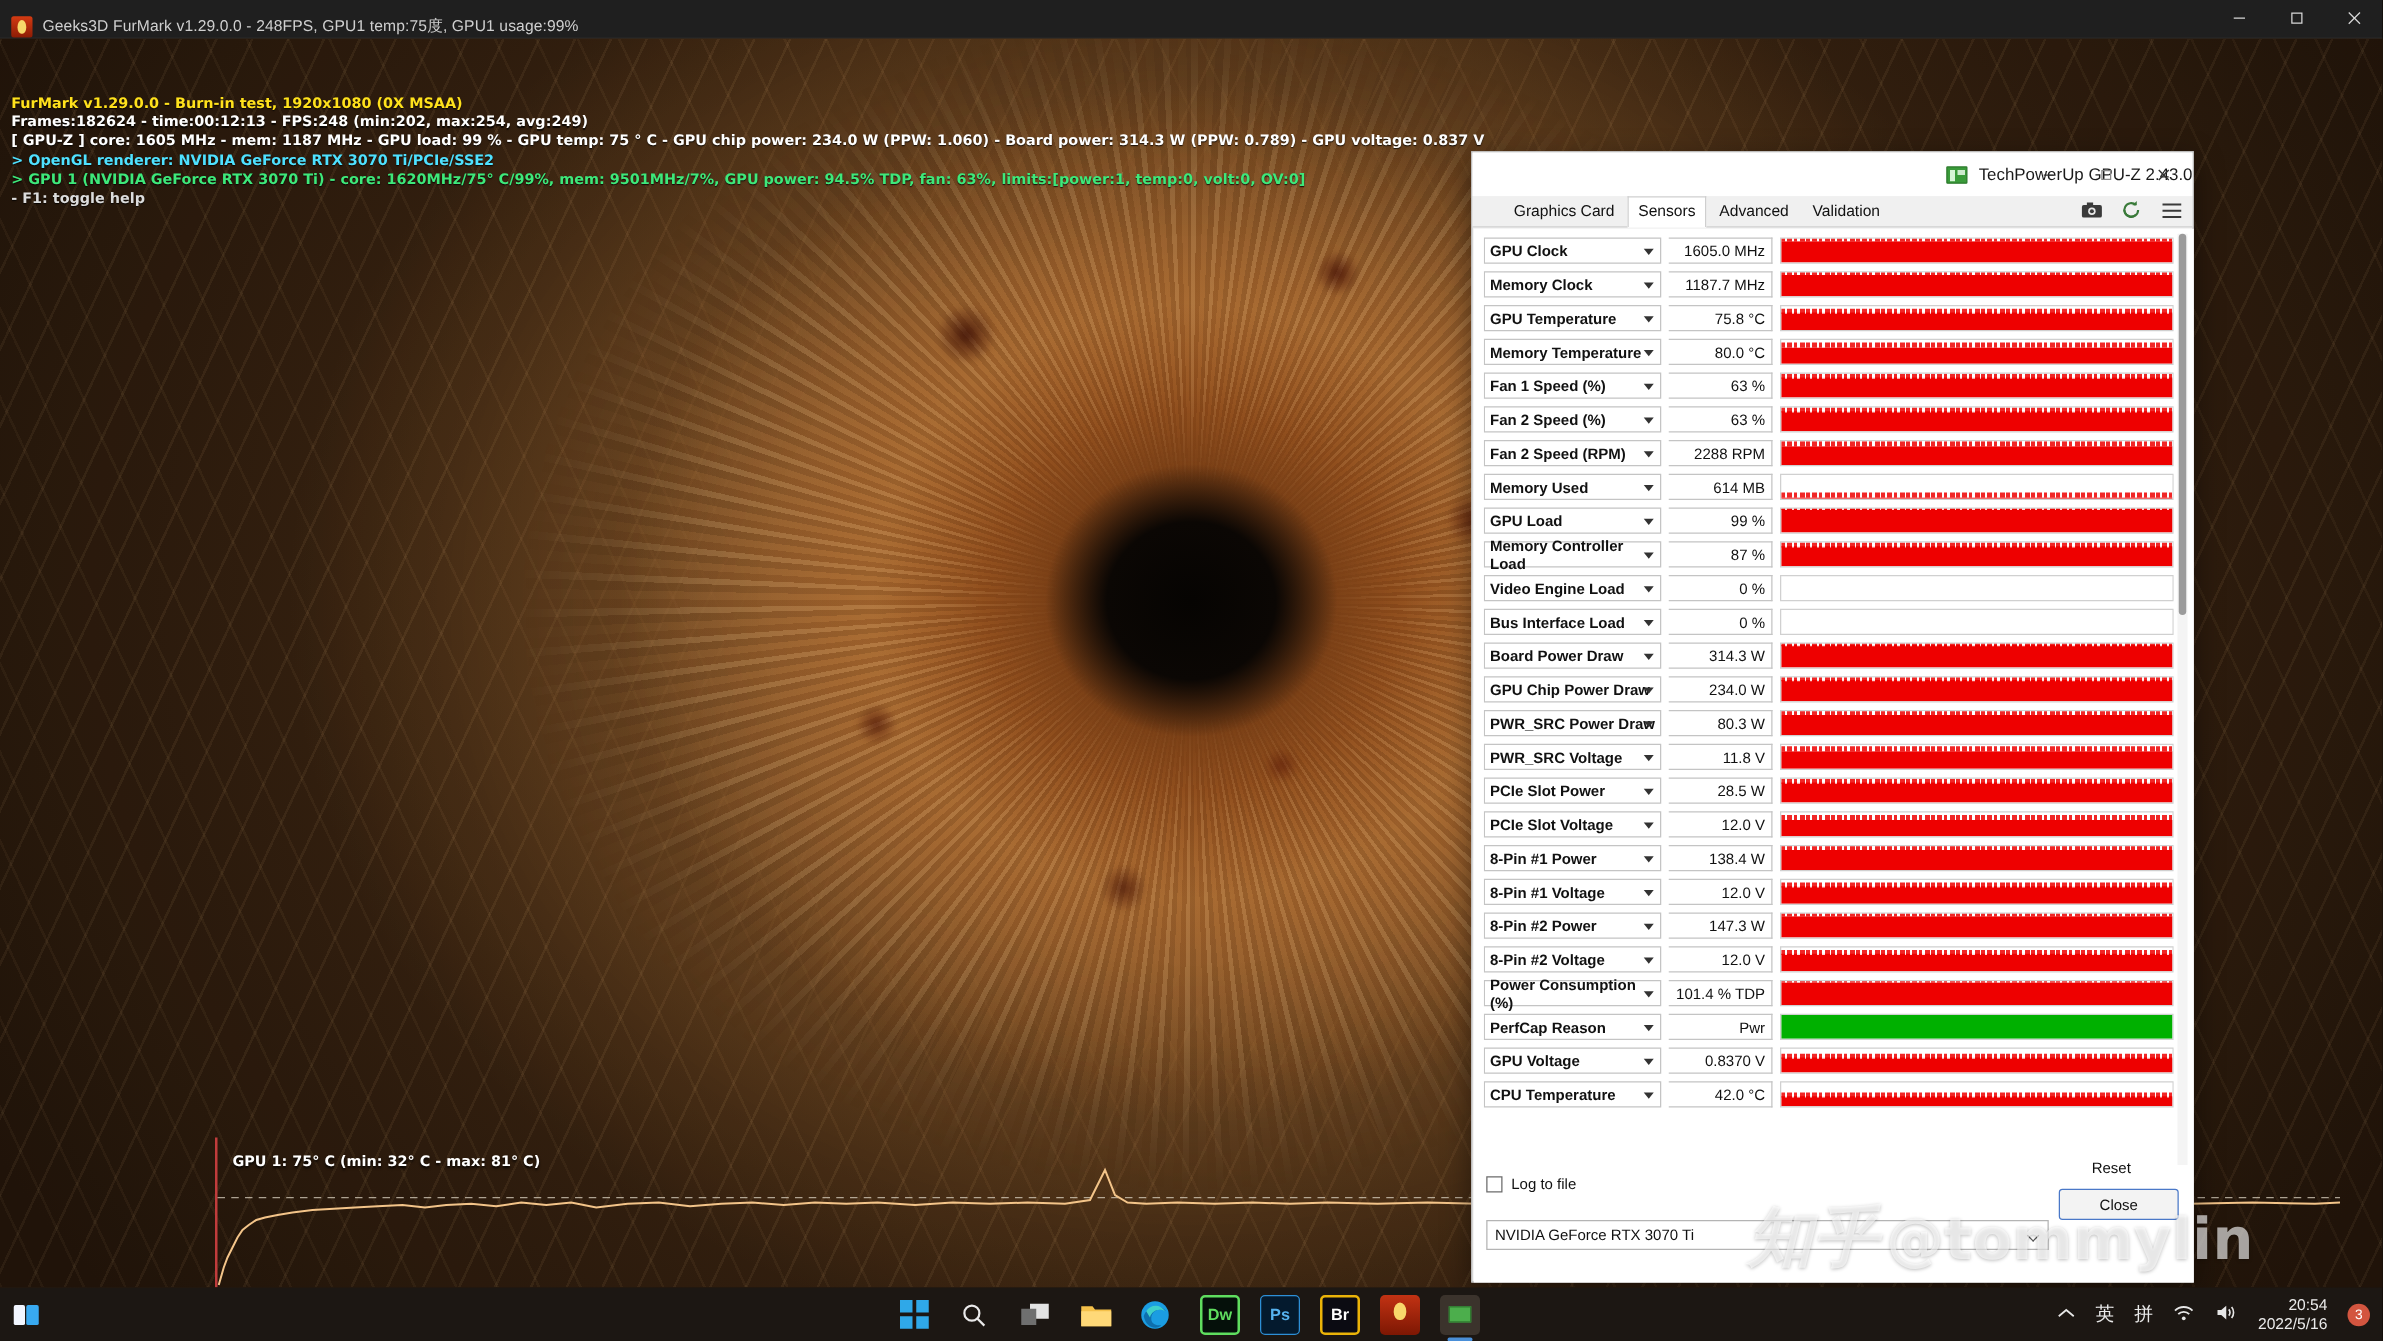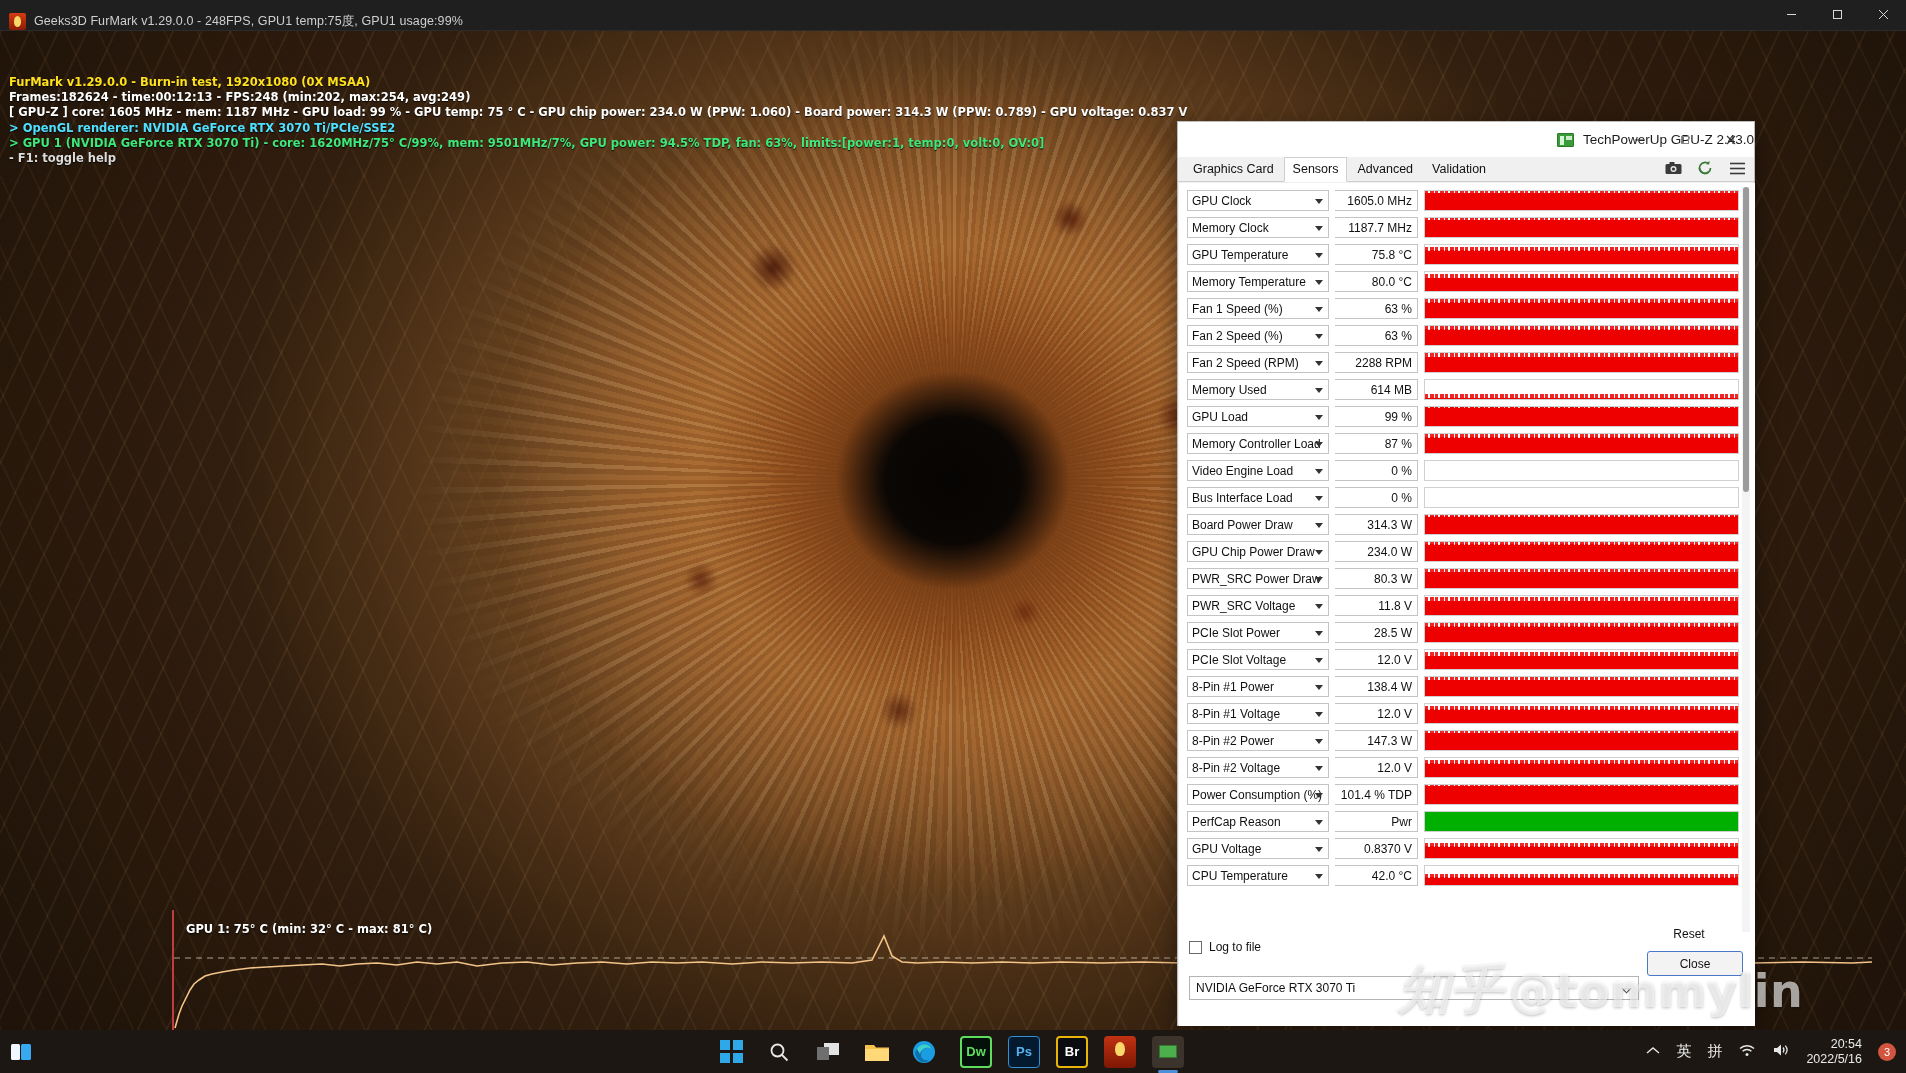--- a/index.html
+++ b/index.html
@@ -125,42 +125,42 @@
   }
   #gpuz-app-icon:after{
     content:""; position:absolute; left:8px; top:2px; width:6px; height:4px; background:#cdebcd;
   }
   #gpuz-title-text { font-size:13.5px; color:#1a1a1a; }
   #gpuz-win-btns { position:absolute; right:0; top:0; display:flex; }
   .gz-btn { width:46px; height:35px; display:flex; align-items:center; justify-content:center; color:#333; }
 
   #gpuz-tabrow {
     height:25px; background:#f0f0f0; position:relative;
-    border-bottom:1px solid #cfcfcf; padding-left:6px; display:flex; align-items:flex-end;
+    border-bottom:1px solid #cfcfcf; padding-left:24px; display:flex; align-items:flex-end;
   }
   .gz-tab {
     font-size:12.5px; padding:3px 8px 4px 8px; margin-right:1px;
     border:1px solid transparent; border-bottom:none; color:#111; line-height:16px;
   }
   .gz-tab.active { background:#ffffff; border-color:#cfcfcf; border-bottom:1px solid #ffffff; margin-bottom:-1px; }
   #gz-toolbar-icons { position:absolute; right:8px; top:2px; display:flex; gap:14px; align-items:center; }
   .gz-tool { width:18px; height:18px; display:flex; align-items:center; justify-content:center; color:#3a3a3a; }
 
   #gpuz-body {
     position:absolute; left:1px; top:61px; width:576px; height:843px;
     background:#ffffff;
   }
   #sensor-list {
     position:absolute; left:8px; top:4px; width:552px; height:745px; overflow:hidden;
   }
   .sensor-row { display:flex; align-items:center; height:27px; }
   .sensor-name {
     width:142px; height:21px; border:1px solid #c4c4c4; background:#fff;
     display:flex; align-items:center; padding-left:4px; position:relative;
-    font-size:12px; color:#111; flex:none;
+    font-size:12px; color:#111; flex:none;font-weight:bold;
   }
   .sensor-name .caret {
     position:absolute; right:5px; top:50%; margin-top:-2px;
     width:0; height:0; border-left:4px solid transparent; border-right:4px solid transparent;
     border-top:5px solid #333;
   }
   .sensor-value {
     width:83px; height:21px; border:1px solid #c4c4c4; border-left:none; background:#fff;
     display:flex; align-items:center; justify-content:flex-end; padding-right:5px;
     font-size:12px; color:#111; margin-left:6px; flex:none;

